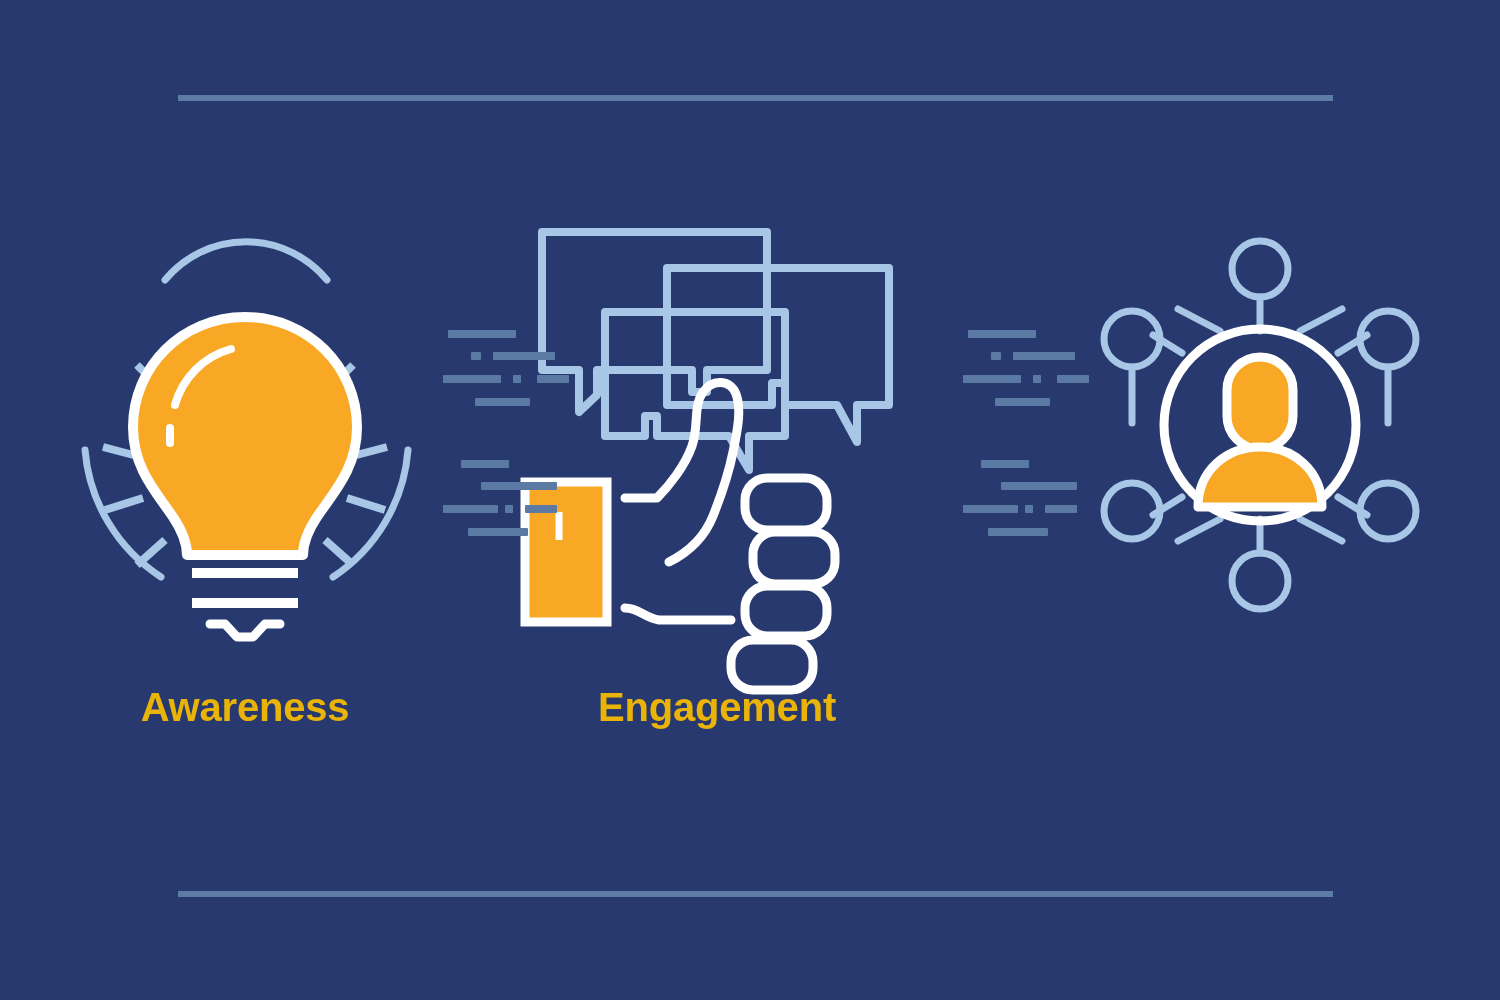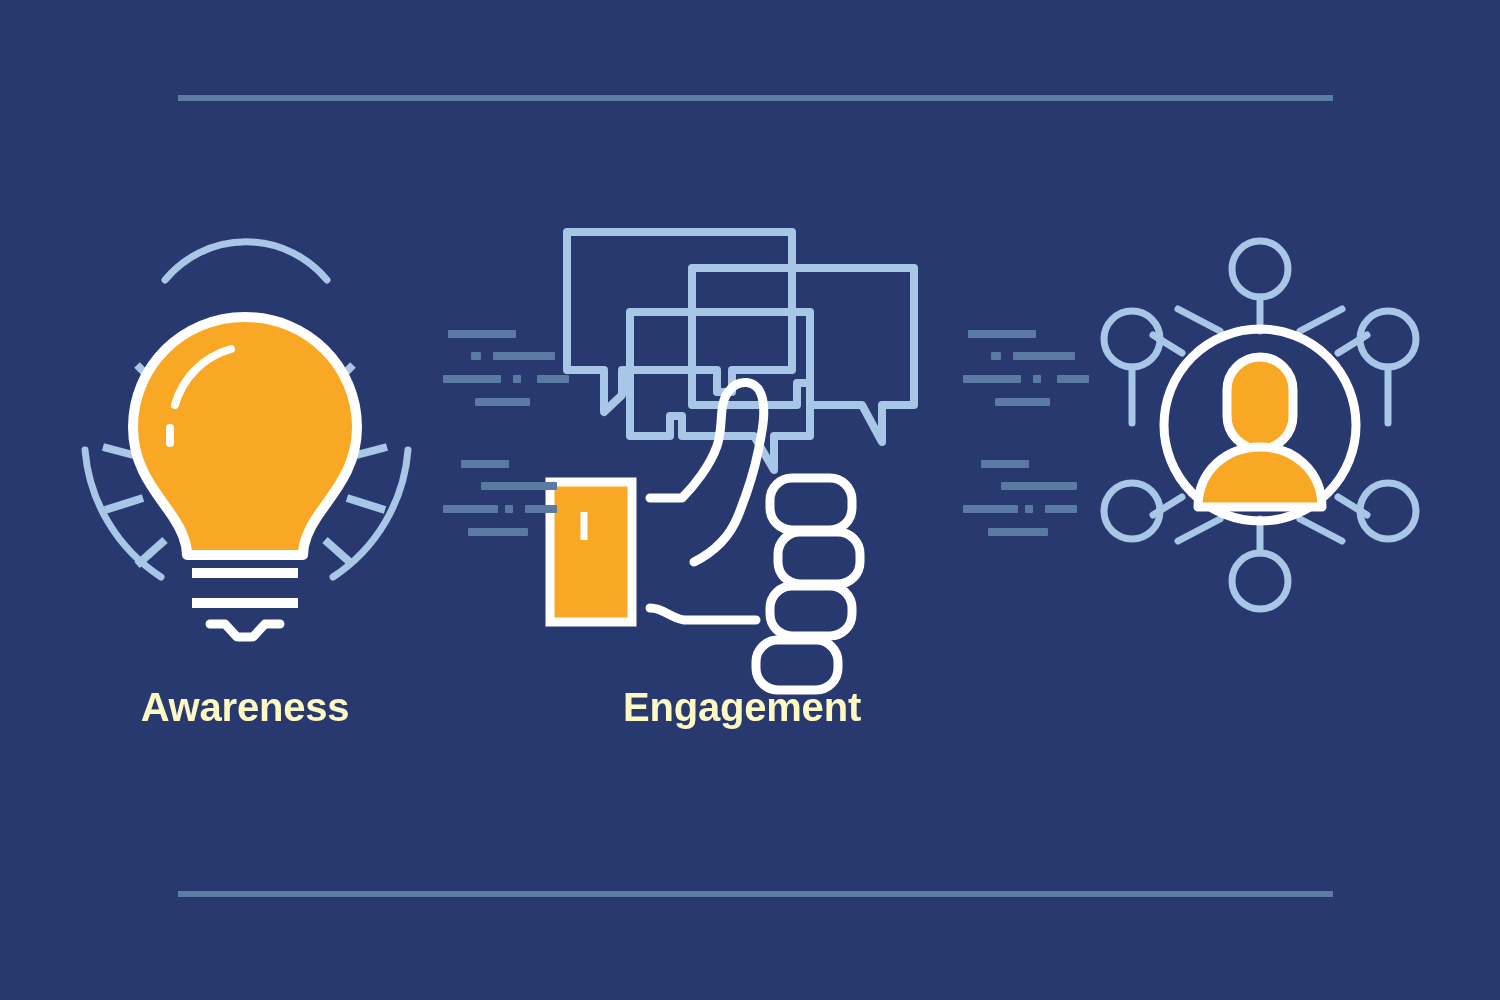--- a/index.html
+++ b/index.html
@@ -40,42 +40,42 @@
     width: 1500px;
     height: 1000px;
   }
   .panel {
     position: absolute;
     top: 215px;
     width: 420px;
     height: 560px;
   }
   .panel-awareness      { left: 35px;   }
-  .panel-engagement     { left: 532px;  }
+  .panel-engagement     { left: 507px;  }
   .panel-personalization{ left: 1050px; }
 
   .icon-wrap {
     position: absolute;
     top: 0;
     left: 0;
     width: 420px;
     height: 420px;
     display: flex;
     align-items: center;
     justify-content: center;
   }
   .icon-wrap svg { display: block; overflow: visible; }
 
   .panel-label {
     position: absolute;
     top: 470px;
     left: 0;
     width: 420px;
     text-align: center;
-    color: #fef9c3;
+    color: #eab308;
     font-size: 40px;
     font-weight: bold;
     letter-spacing: -0.2px;
     font-family: "Liberation Sans", sans-serif;
     white-space: nowrap;
   }
 
   
   .connector {
     position: absolute;

